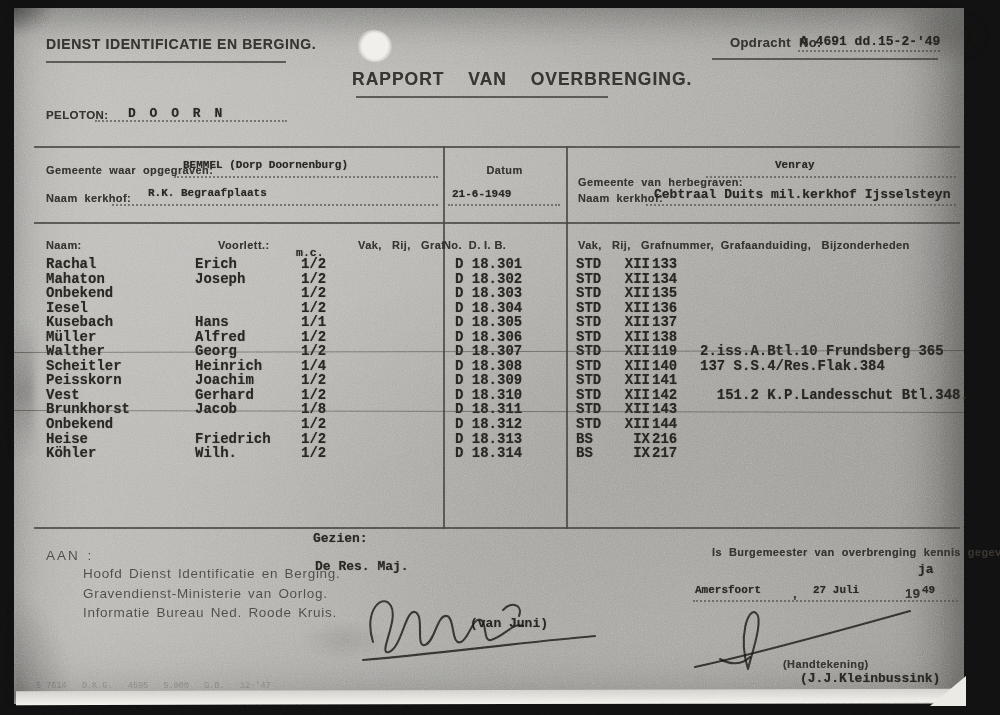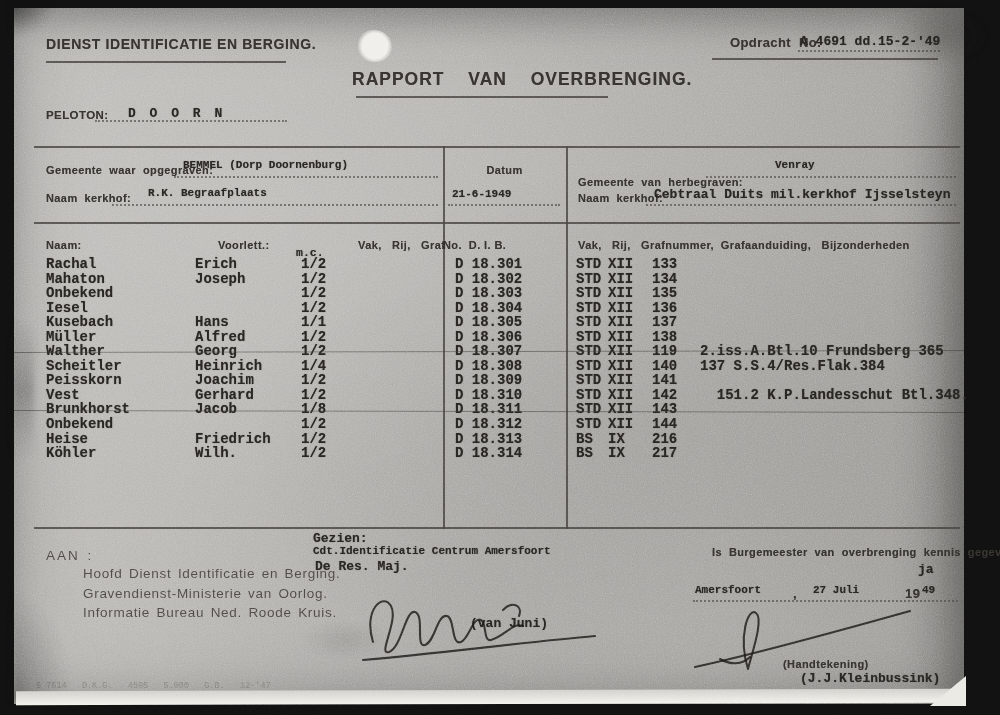--- a/index.html
+++ b/index.html
@@ -23,21 +23,21 @@
   
   .tw{position:absolute;font-family:"Liberation Mono","DejaVu Sans Mono",monospace;
       font-weight:700;color:#262420;white-space:pre;text-shadow:0 0 1px rgba(25,22,18,.5);}
   .tw11{font-size:11.5px}.tw13{font-size:13px}.tw14{font-size:11px}
   .rule{position:absolute;background:#45423e;opacity:.85;}
   .dot{position:absolute;border-bottom:2px dotted #4c4945;opacity:.7;height:0;}
   .tbody{position:absolute;left:0;top:257px;width:1000px;}
   .trow{position:relative;height:14.55px;}
   .tc{position:absolute;top:0;font-size:14px;line-height:14.55px;font-family:"Liberation Mono","DejaVu Sans Mono",monospace;font-weight:700;color:#262420;white-space:pre;text-shadow:0 0 1px rgba(25,22,18,.5);}
   .c-naam{left:46px}.c-voor{left:195px}.c-mc{left:301px}.c-dib{left:455px}
-  .c-vak{left:576px}.c-rij{left:608px;width:42px;text-align:left}.c-graf{left:652px}.c-bijz{left:700px}
+  .c-vak{left:576px}.c-rij{left:608px;width:42px;text-align:right}.c-graf{left:652px}.c-bijz{left:700px}
   .sig{position:absolute;}
   .sig path{stroke:#1b1916;fill:none;stroke-width:2.1;opacity:.82;stroke-linecap:round;}
   .scratch{position:absolute;height:1px;background:#3c3a36;opacity:.55;}
   .stain{position:absolute;pointer-events:none;}
   .grain{position:absolute;left:0;top:0;mix-blend-mode:overlay;opacity:.42;pointer-events:none;}
   .paper-edge{position:absolute;left:16px;top:690px;width:944px;height:14px;
      background:linear-gradient(#cfcec9,#f2f1eb);transform:rotate(-.15deg);}
 </style>
 </head>
 <body>
@@ -252,21 +252,20 @@
         </div>
       </div>
 
 
     <div class="prg" style="left:46px;top:548px;letter-spacing:2px">AAN :</div>
     <div class="prg" style="left:83px;top:566px">Hoofd Dienst Identificatie en Berging.</div>
     <div class="prg" style="left:83px;top:586px">Gravendienst-Ministerie van Oorlog.</div>
     <div class="prg" style="left:83px;top:605px">Informatie Bureau Ned. Roode Kruis.</div>
 
     <div class="tw tw13" style="left:313px;top:531px">Gezien:</div>
-    <div class="tw tw14" style="left:313px;top:545px">Cdt.Identificatie Centrum Amersfoort</div>
     <div class="tw tw13" style="left:315px;top:559px">De Res. Maj.</div>
     <div class="tw tw13" style="left:470px;top:616px">(van Juni)</div>
     <svg class="sig" style="left:355px;top:580px" width="250" height="85" viewBox="0 0 250 85">
       <path d="M18,62 C8,30 28,12 36,26 C44,40 22,76 34,72 C47,67 50,30 60,32 C70,35 60,68 70,65 C80,62 82,34 92,36 C100,38 96,66 106,62 C114,59 118,36 126,40 C132,43 128,62 136,60 C150,56 158,42 168,46"></path>
       <path d="M148,30 C158,20 168,26 164,36"></path>
       <path d="M8,80 C80,74 170,62 240,56"></path>
     </svg>
 
     <div class="pr" style="left:712px;top:546px">Is  Burgemeester  van  overbrenging  kennis  gegeven?</div>
     <div class="tw tw13" style="left:918px;top:562px">ja</div>

